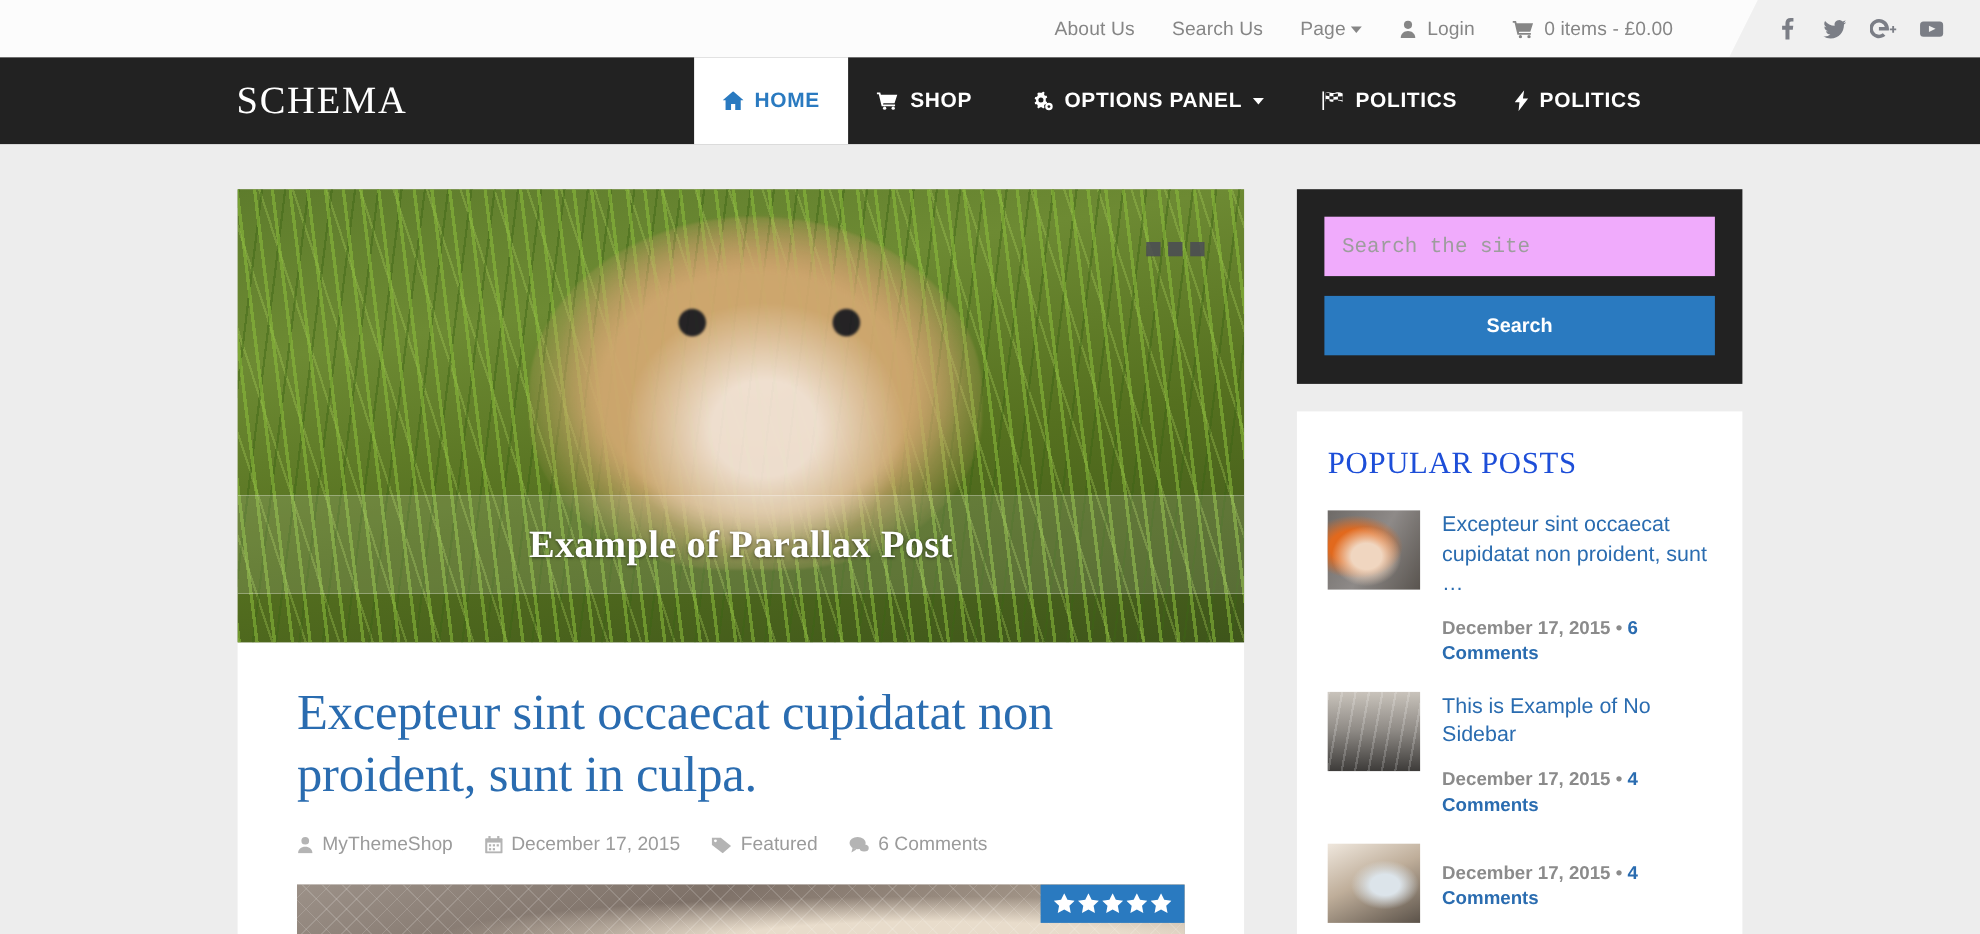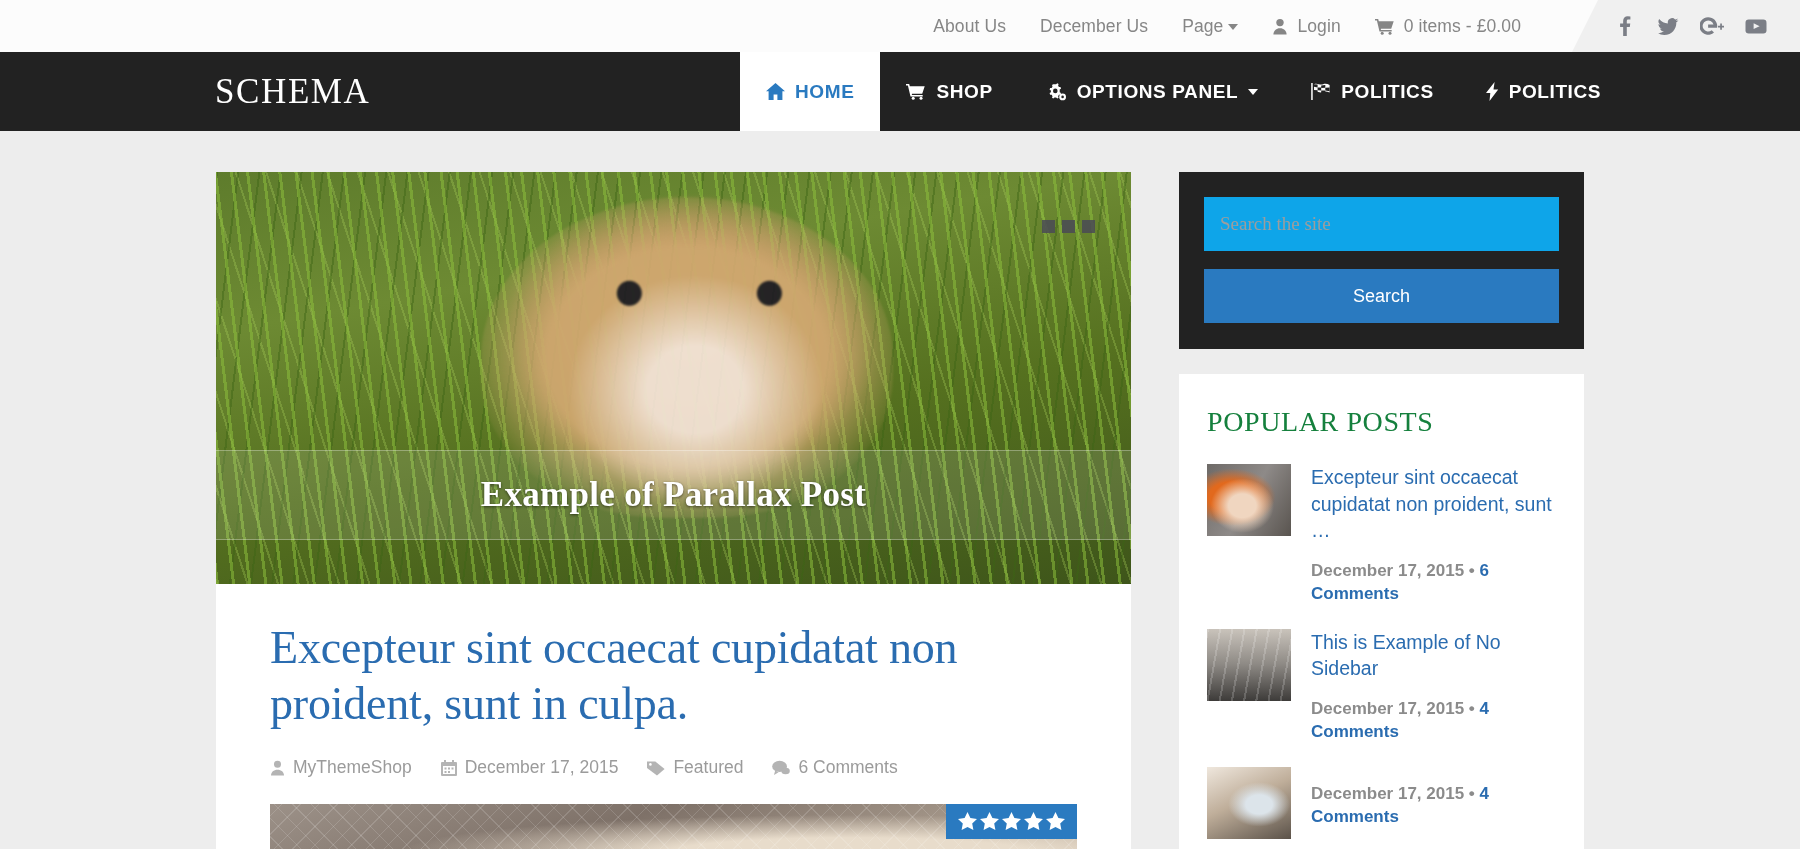--- a/index.html
+++ b/index.html
@@ -70,21 +70,21 @@
     height: 79px;
     background: #222222;
     display: flex;
     align-items: stretch;
   }
   .brand {
     flex: 0 0 auto;
     display: flex;
     align-items: center;
     padding-left: 215px;
-    width: 740px;
+    width: 631px;
   }
   .brand-text {
     color: #ffffff;
     font-family: "Liberation Serif", serif;
     font-size: 35px;
     letter-spacing: 1.6px;
     font-weight: 400;
   }
   .nav-items { display: flex; align-items: stretch; }
   .nav-item {
@@ -235,48 +235,49 @@
   
   .search-widget {
     background: #222222;
     padding: 25px 25px 26px 25px;
   }
   .search-input {
     width: 100%;
     height: 54px;
     border: none;
     outline: none;
-    background: #0ea5e9;
+    background: #f0abfc;
     font-size: 19px;
     color: #444;
     padding: 0 16px;
-    font-family: Liberation Serif, serif;
+    font-family: Liberation Mono, monospace;
   }
   .search-input::placeholder { color: #9d9d9d; }
   .search-btn {
     width: 100%;
     height: 54px;
     margin-top: 18px;
     border: none;
     background: #2a7ac0;
     color: #ffffff;
     font-size: 18px;
     cursor: pointer;
     font-family: "Liberation Sans", sans-serif;
+    font-weight: bold;
   }
 
   .popular-widget {
     background: #ffffff;
     margin-top: 25px;
     padding: 32px 28px 10px 28px;
   }
   .widget-title {
     font-family: "Liberation Serif", serif;
     font-size: 28px;
-    color: #15803d;
+    color: #1d4ed8;
     letter-spacing: .6px;
     margin-bottom: 26px;
   }
   .pp-item { display: flex; margin-bottom: 24px; }
   .pp-thumb {
     width: 84px; height: 72px;
     flex: 0 0 84px;
     margin-right: 20px;
     background: #b9b9b9;
     overflow: hidden;
@@ -315,21 +316,21 @@
     font-weight: bold;
   }
   .pp-meta .cmt { color: #2a6cb0; cursor: pointer; }
 </style>
 </head>
 <body>
 
 <div class="topbar">
   <div class="topbar-inner">
     <a class="top-link" href="#">About Us</a>
-    <a class="top-link" href="#">December Us</a>
+    <a class="top-link" href="#">Search Us</a>
     <a class="top-link" href="#"><span>Page</span><span class="caret-down"></span></a>
     <a class="top-link with-ico" href="#">
       <span class="top-ico">
         <svg width="16" height="17" viewBox="0 0 16 17">
             <circle cx="8" cy="4.6" r="3.7" fill="#868686"></circle>
             <path d="M1.4 16.5c0-3.8 2.9-6.3 6.6-6.3s6.6 2.5 6.6 6.3z" fill="#868686"></path>
           </svg>
       </span>
       <span>Login</span>
     </a>

